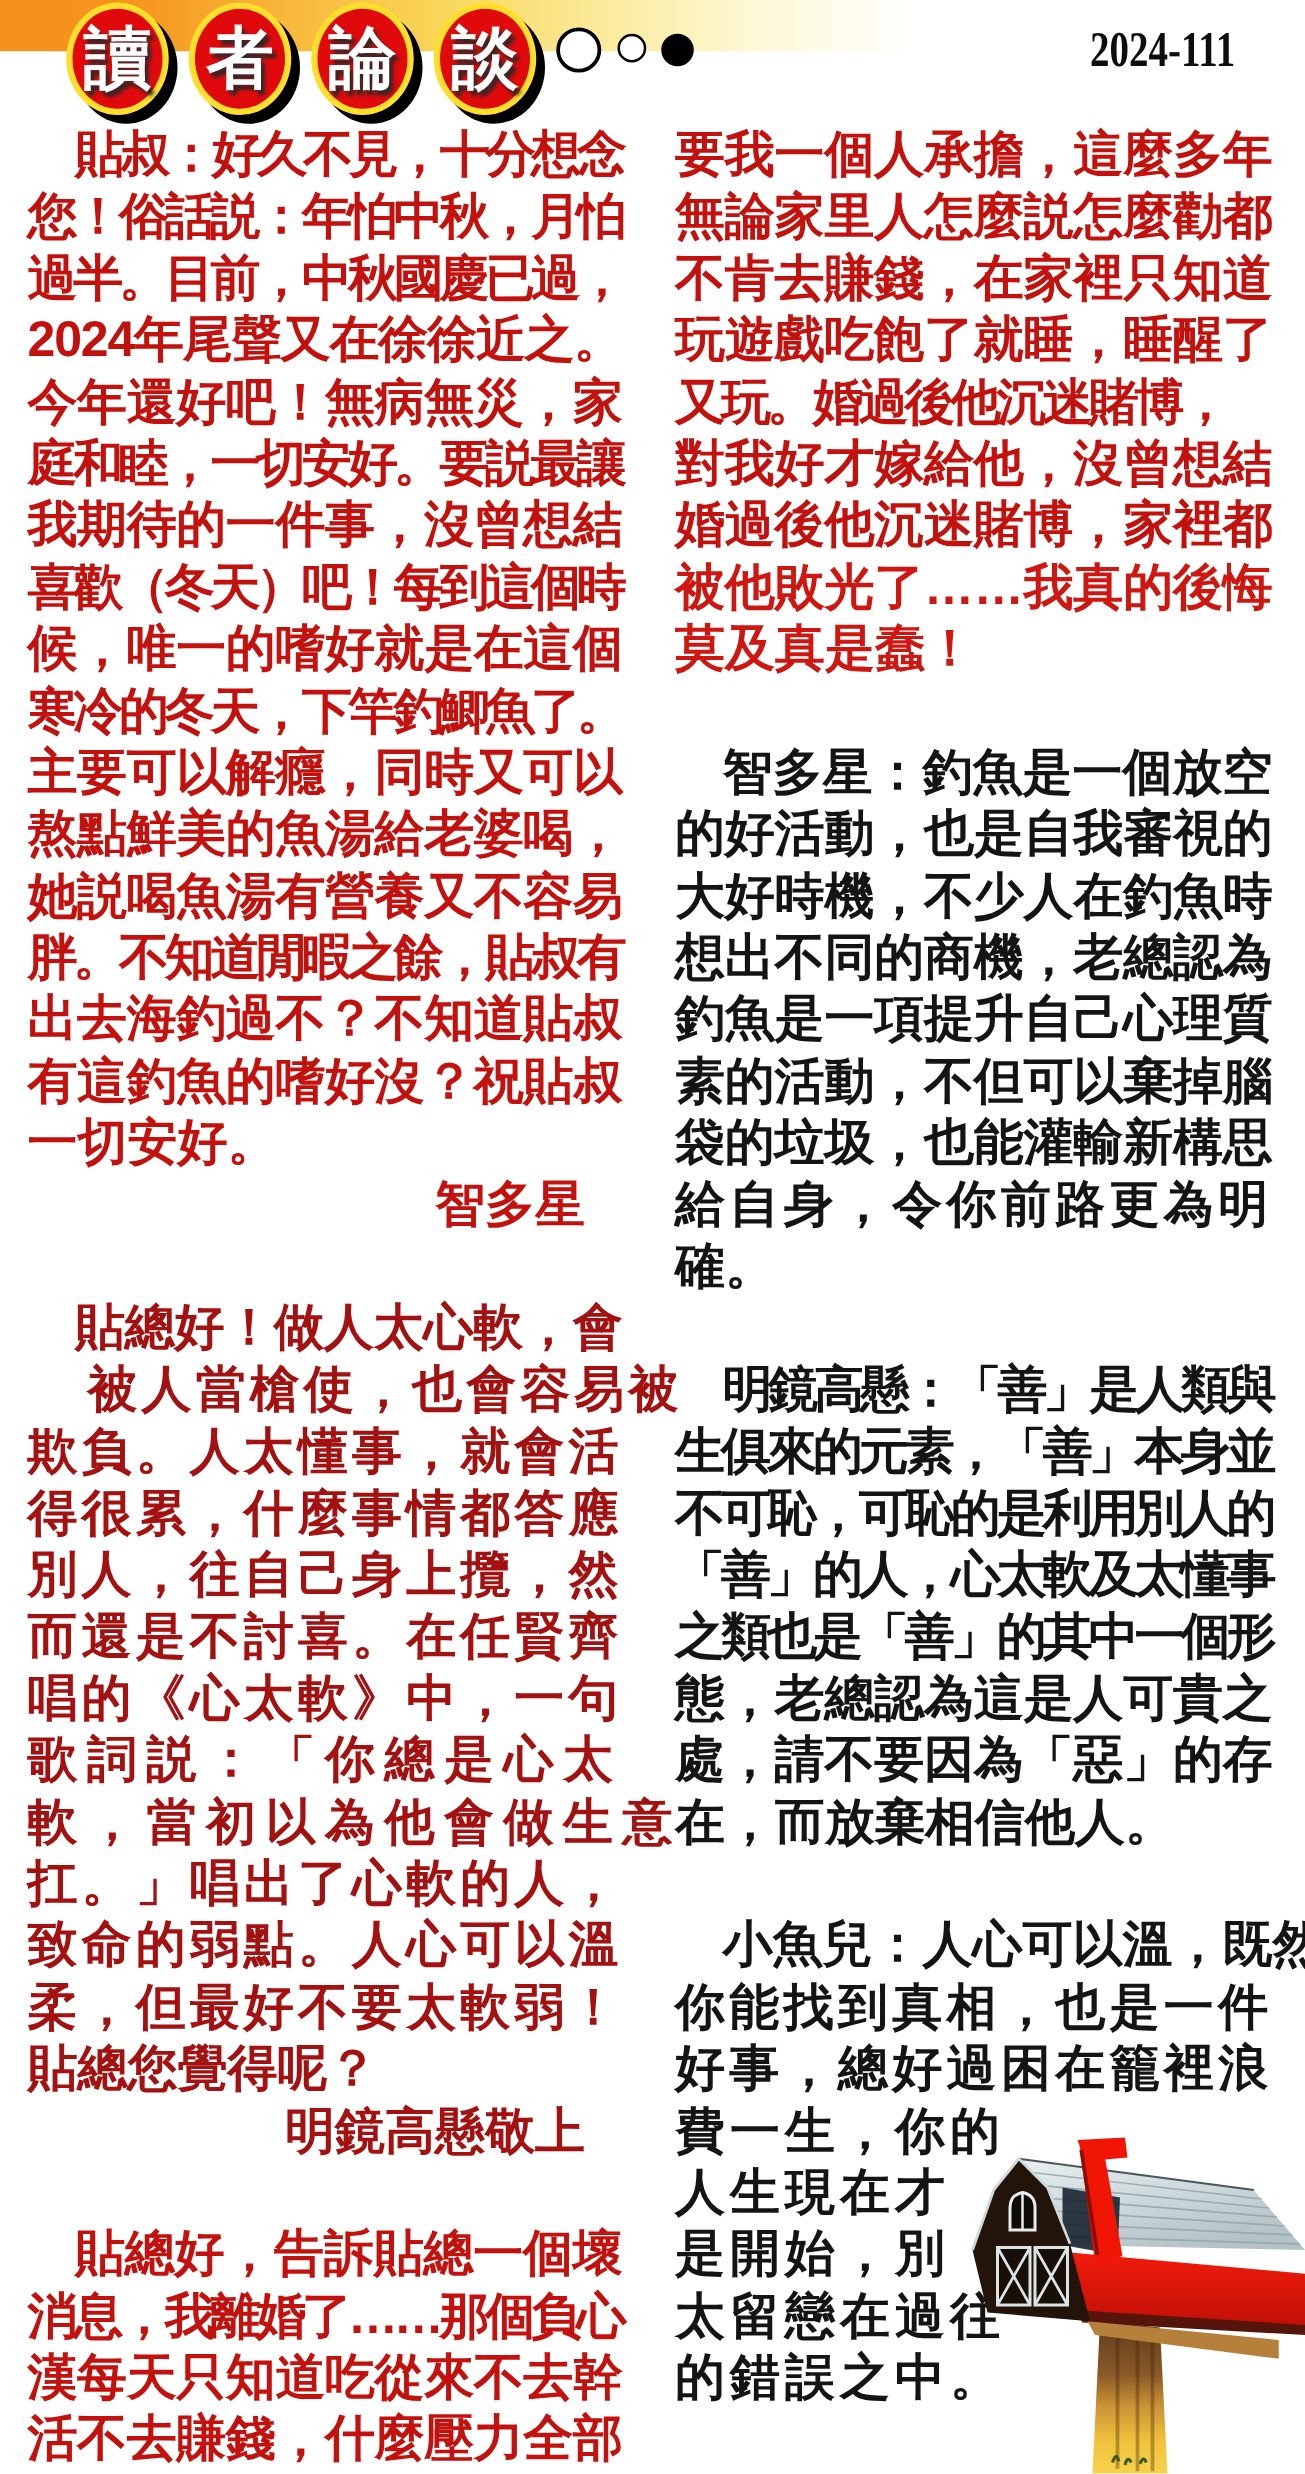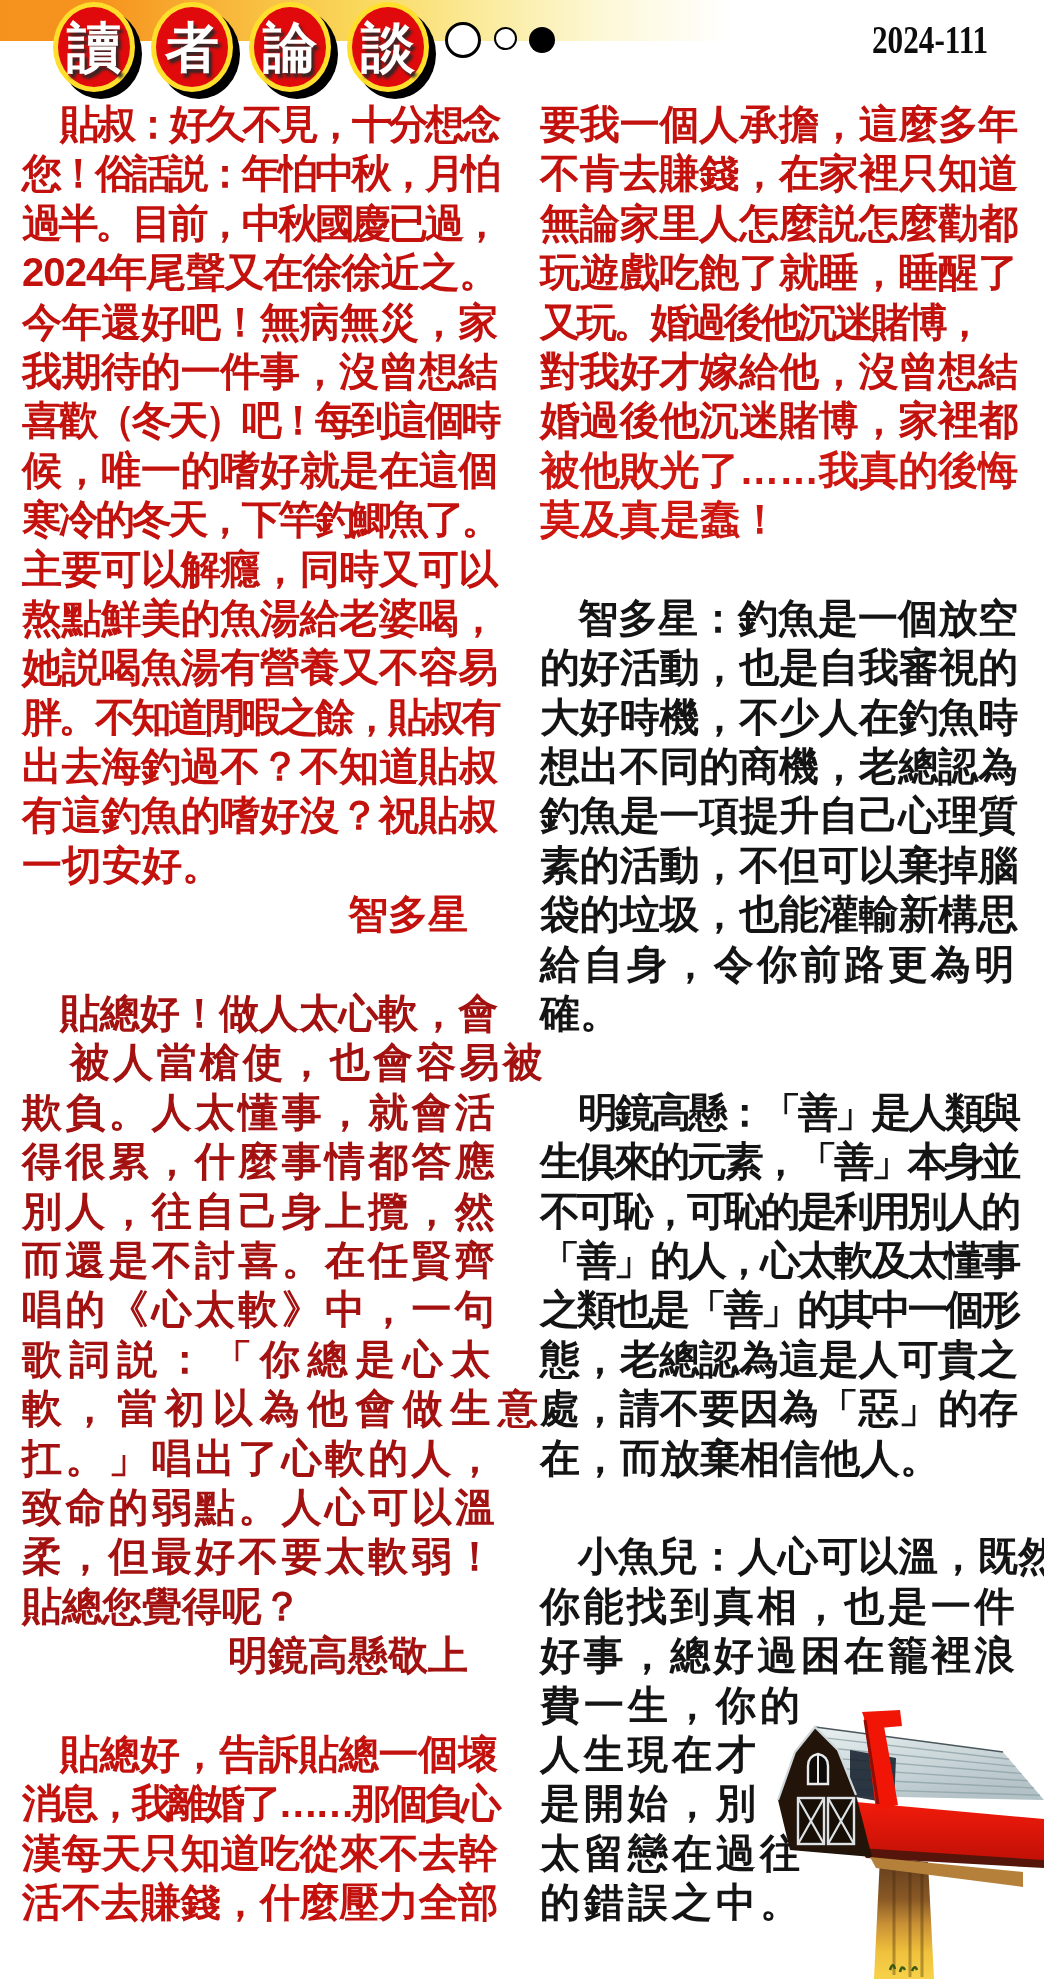--- a/index.html
+++ b/index.html
@@ -63,20 +63,21 @@
     <div class="dot black-circle"></div>
   </div>
 <div class="issue">2024-111</div>
 
 <div class="col left" id="col-left">
     <div class="line fit indent" style="color: rgb(195, 18, 14);"><span style="letter-spacing: -3.5px;">貼叔：好久不見，十分想念</span></div>
     <div class="line fit" style="color: rgb(195, 18, 14);"><span style="letter-spacing: -3.38462px;">您！俗話説：年怕中秋，月怕</span></div>
     <div class="line fit" style="color: rgb(195, 18, 14);"><span style="letter-spacing: -3.38462px;">過半。目前，中秋國慶已過，</span></div>
     <div class="line fit" style="color: rgb(195, 18, 14);"><span style="letter-spacing: -0.927455px;">2024年尾聲又在徐徐近之。</span></div>
     <div class="line fit" style="color: rgb(195, 18, 14);"><span style="letter-spacing: -0.333333px;">今年還好吧！無病無災，家</span></div>
+    <div class="line fit" style="color: rgb(195, 18, 14);"><span style="letter-spacing: -3.38462px;">庭和睦，一切安好。要説最讓</span></div>
     <div class="line fit" style="color: rgb(195, 18, 14);"><span style="letter-spacing: -0.333333px;">我期待的一件事，沒曾想結</span></div>
     <div class="line fit" style="color: rgb(195, 18, 14);"><span style="letter-spacing: -3.38462px;">喜歡（冬天）吧！每到這個時</span></div>
     <div class="line fit" style="color: rgb(195, 18, 14);"><span style="letter-spacing: -0.333333px;">候，唯一的嗜好就是在這個</span></div>
     <div class="line fit" style="color: rgb(195, 18, 14);"><span style="letter-spacing: -3.38462px;">寒冷的冬天，下竿釣鯽魚了。</span></div>
     <div class="line fit" style="color: rgb(195, 18, 14);"><span style="letter-spacing: -0.333333px;">主要可以解癮，同時又可以</span></div>
     <div class="line fit" style="color: rgb(195, 18, 14);"><span style="letter-spacing: -0.333333px;">熬點鮮美的魚湯給老婆喝，</span></div>
     <div class="line fit" style="color: rgb(195, 18, 14);"><span style="letter-spacing: -0.333333px;">她説喝魚湯有營養又不容易</span></div>
     <div class="line fit" style="color: rgb(195, 18, 14);"><span style="letter-spacing: -3.38462px;">胖。不知道閒暇之餘，貼叔有</span></div>
     <div class="line fit" style="color: rgb(195, 18, 14);"><span style="letter-spacing: -0.333333px;">出去海釣過不？不知道貼叔</span></div>
     <div class="line fit" style="color: rgb(195, 18, 14);"><span style="letter-spacing: -0.333333px;">有這釣魚的嗜好沒？祝貼叔</span></div>
@@ -98,22 +99,22 @@
     <div class="line" style="color: rgb(163, 17, 16);"><span>貼總您覺得呢？</span></div>
     <div class="line sig" style="color: rgb(163, 17, 16);">明鏡高懸敬上</div>
     <div class="spacer"></div>
     <div class="line fit indent" style="color: rgb(195, 18, 14);"><span style="letter-spacing: -0.181818px;">貼總好，告訴貼總一個壞</span></div>
     <div class="line fit" style="color: rgb(195, 18, 14);"><span style="letter-spacing: -3.38462px;">消息，我離婚了……那個負心</span></div>
     <div class="line fit" style="color: rgb(195, 18, 14);"><span style="letter-spacing: -0.333333px;">漢每天只知道吃從來不去幹</span></div>
     <div class="line fit" style="color: rgb(195, 18, 14);"><span style="letter-spacing: -0.333333px;">活不去賺錢，什麼壓力全部</span></div>
   </div>
 <div class="col right" id="col-right">
     <div class="line fit" style="color: rgb(195, 18, 14);"><span style="letter-spacing: -0.166667px;">要我一個人承擔，這麼多年</span></div>
+    <div class="line fit" style="color: rgb(195, 18, 14);"><span style="letter-spacing: -0.166667px;">無論家里人怎麼説怎麼勸都</span></div>
     <div class="line fit" style="color: rgb(195, 18, 14);"><span style="letter-spacing: -0.166667px;">不肯去賺錢，在家裡只知道</span></div>
-    <div class="line fit" style="color: rgb(195, 18, 14);"><span style="letter-spacing: -0.166667px;">無論家里人怎麼説怎麼勸都</span></div>
     <div class="line fit" style="color: rgb(195, 18, 14);"><span style="letter-spacing: -0.166667px;">玩遊戲吃飽了就睡，睡醒了</span></div>
     <div class="line fit" style="color: rgb(195, 18, 14);"><span style="letter-spacing: -3.23077px;">又玩。婚過後他沉迷賭博，</span></div>
     <div class="line fit" style="color: rgb(195, 18, 14);"><span style="letter-spacing: -0.166667px;">對我好才嫁給他，沒曾想結</span></div>
     <div class="line fit" style="color: rgb(195, 18, 14);"><span style="letter-spacing: -0.166667px;">婚過後他沉迷賭博，家裡都</span></div>
     <div class="line fit" style="color: rgb(207, 23, 18);"><span style="letter-spacing: -0.166667px;">被他敗光了……我真的後悔</span></div>
     <div class="line" style="color: rgb(207, 23, 18);"><span>莫及真是蠢！</span></div>
     <div class="spacer"></div>
     <div class="line fit indent" style="color: rgb(20, 20, 20);"><span style="letter-spacing: 0px;">智多星：釣魚是一個放空</span></div>
     <div class="line fit" style="color: rgb(20, 20, 20);"><span style="letter-spacing: -0.166667px;">的好活動，也是自我審視的</span></div>
     <div class="line fit" style="color: rgb(20, 20, 20);"><span style="letter-spacing: -0.166667px;">大好時機，不少人在釣魚時</span></div>

